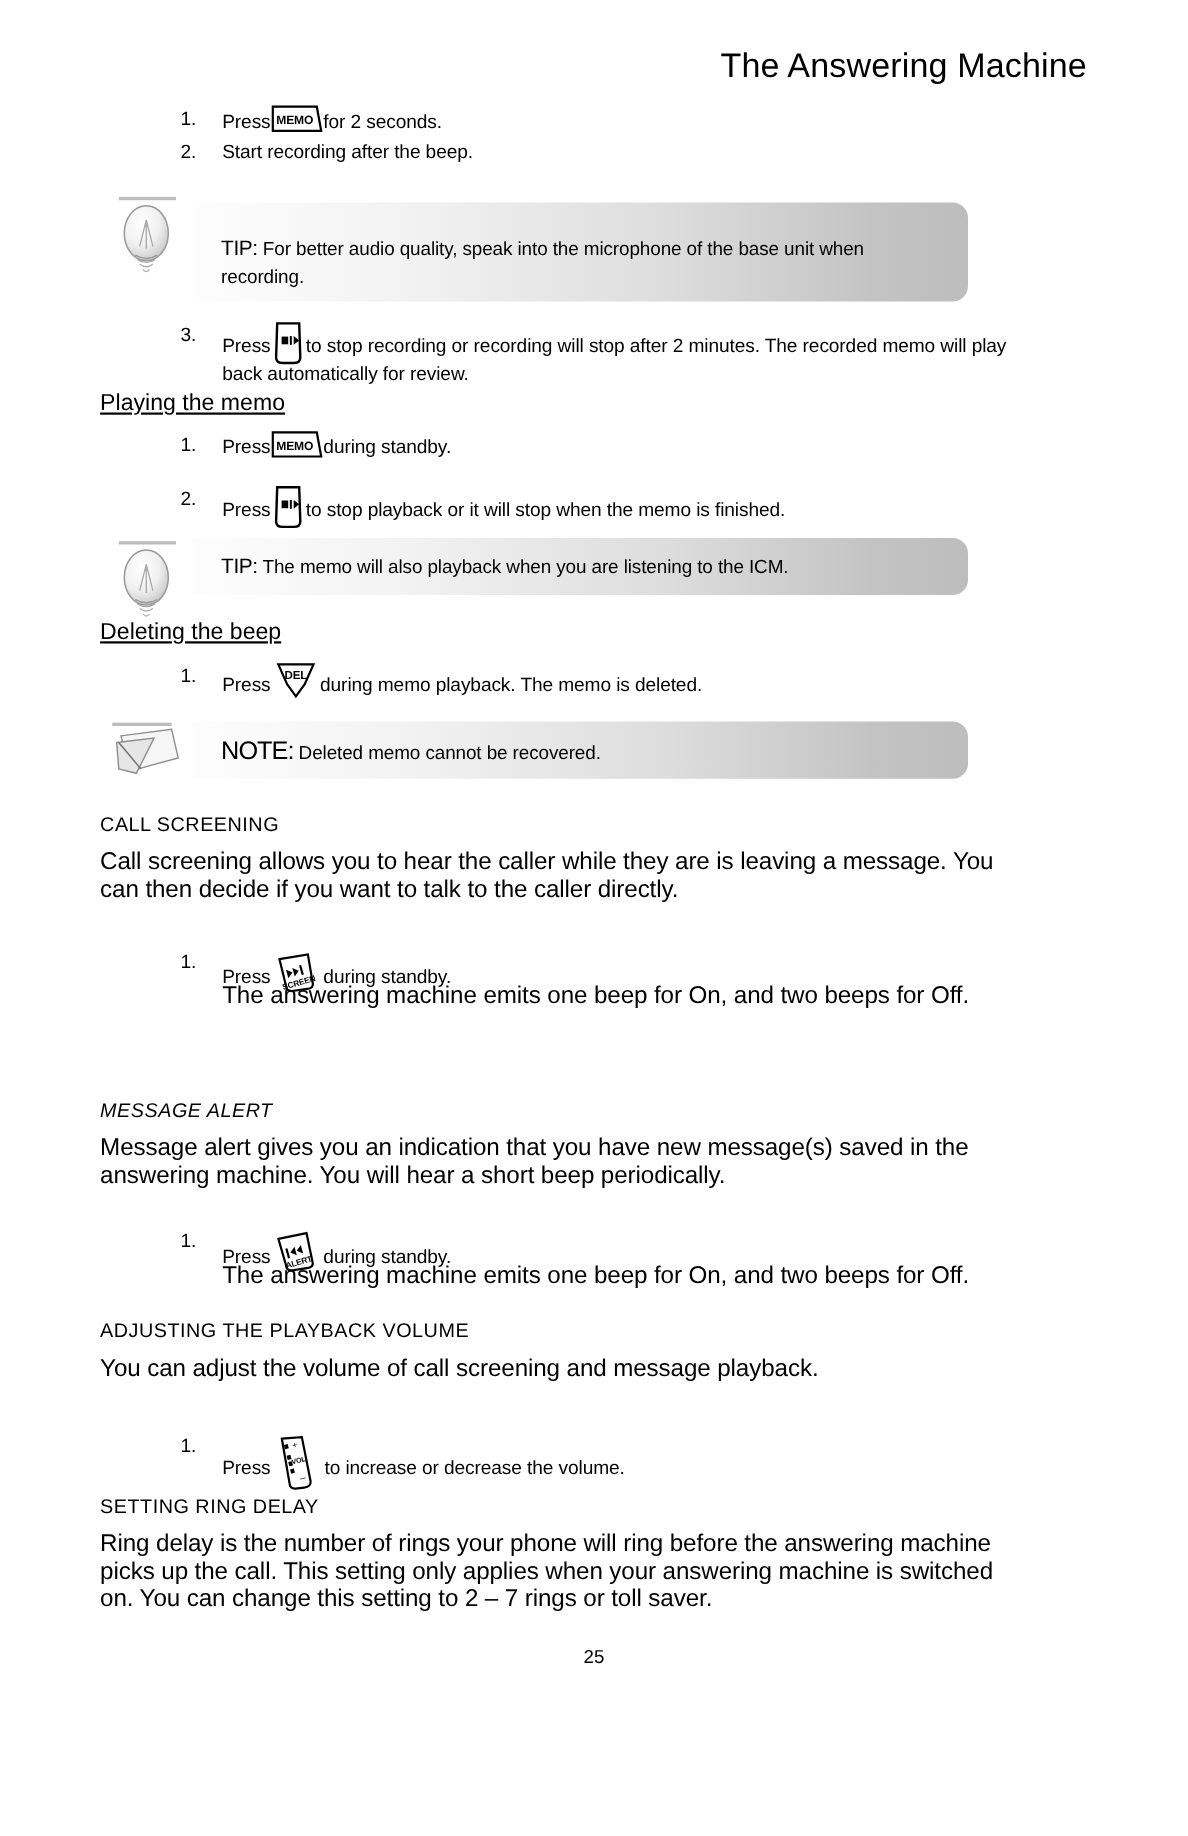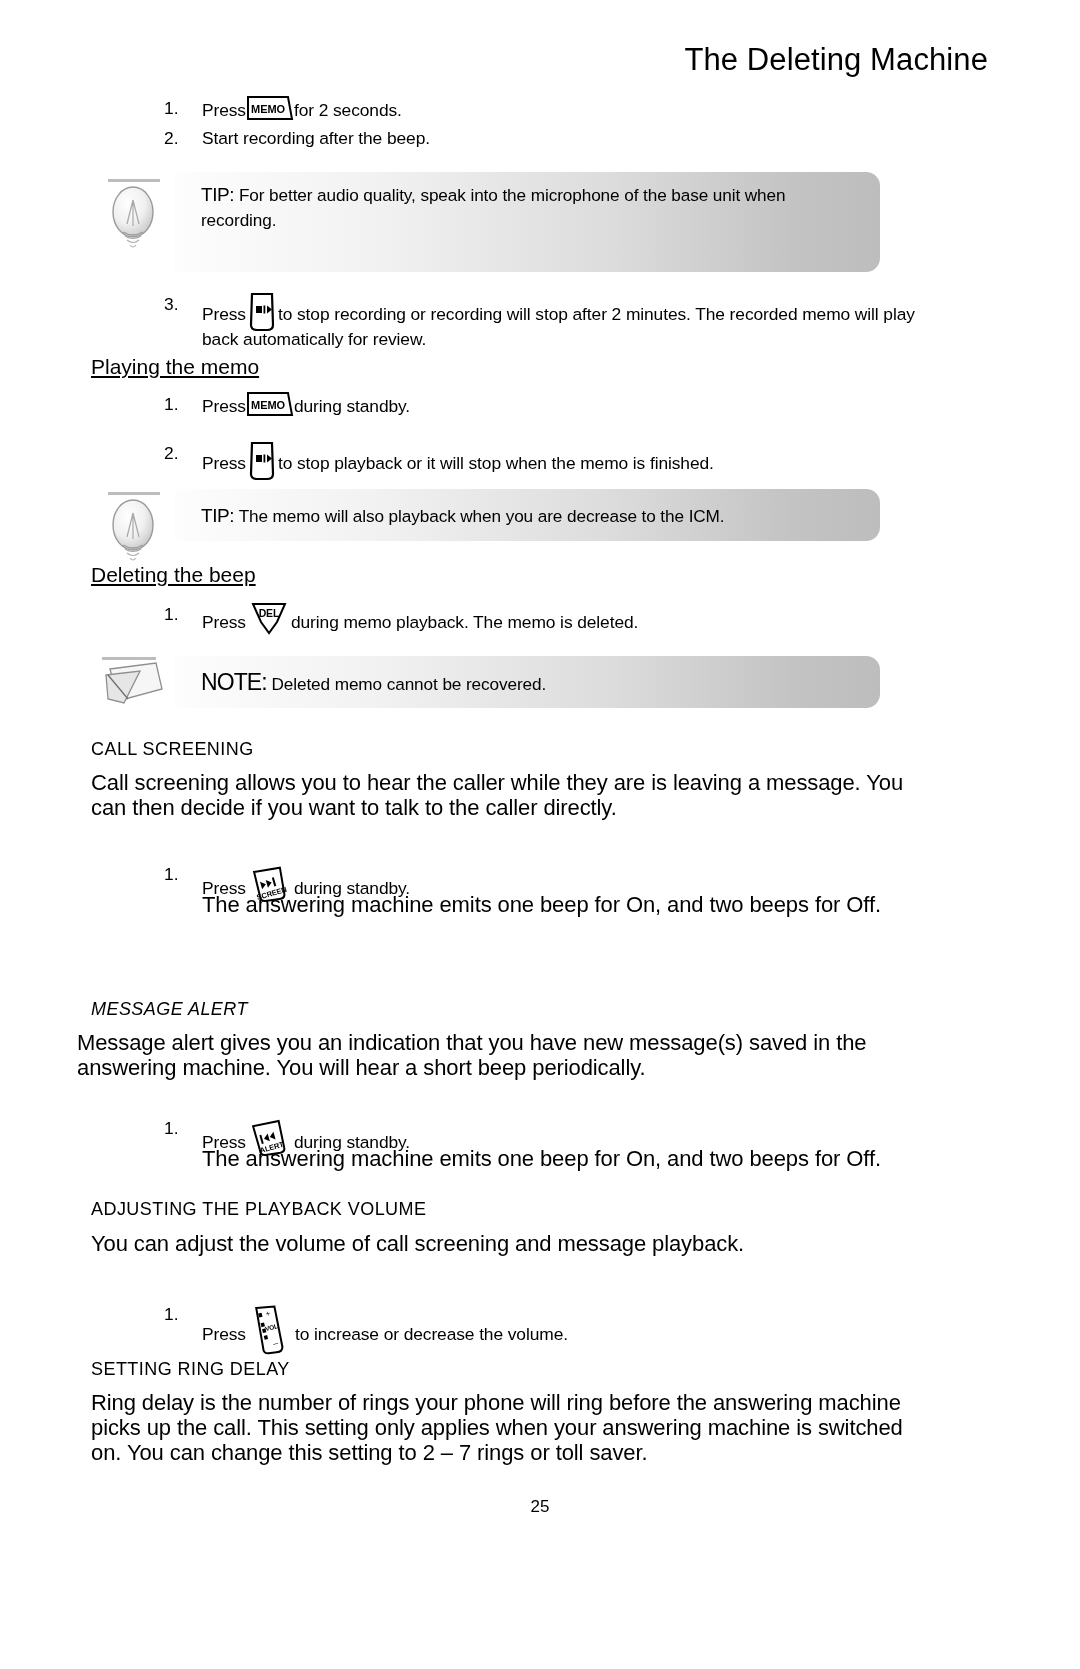--- a/index.html
+++ b/index.html
@@ -159,21 +159,21 @@
   }
 
   
   .abs { position: absolute; }
 </style>
 </head>
 <body>
 
 <div class="page">
 
-  <div class="page-header">The Deleting Machine</div>
+  <div class="page-header">The Answering Machine</div>
 
   <div class="olist" style="left:164px; top:96px; width:760px;">
     <span class="num">1.</span>
     <span class="txt"><span>Press</span><span class="key key-memo"><svg viewBox="0 0 46 24">
             <polygon points="1,1 41,1 45,23 1,23" fill="#ffffff" stroke="#000000" stroke-width="2"></polygon>
             <text x="21" y="17" font-family="'Liberation Sans', sans-serif" font-size="11" font-weight="bold" text-anchor="middle" fill="#000000">MEMO</text>
           </svg></span><span>for 2 seconds.</span></span>
   </div>
 
   <div class="olist" style="left:164px; top:126px; width:760px;">
@@ -192,21 +192,21 @@
       </defs>
       <rect x="3" y="3" width="52" height="3" fill="#bdbdbd"></rect>
       <ellipse cx="28" cy="36" rx="20" ry="25" fill="url(#bulbg)" stroke="#9a9a9a" stroke-width="1.4"></ellipse>
       <path d="M28 24 L22 48 M28 24 L34 48 M28 24 L28 50" stroke="#a8a8a8" stroke-width="1.2" fill="none"></path>
       <path d="M18 56 q10 6 20 0" fill="none" stroke="#9a9a9a" stroke-width="1.3"></path>
       <path d="M20 60 q8 5 16 0" fill="none" stroke="#a8a8a8" stroke-width="1.2"></path>
       <path d="M22 64 q6 5 12 0" fill="none" stroke="#b0b0b0" stroke-width="1.2"></path>
       <path d="M25 69 q3 4 6 0" fill="none" stroke="#b8b8b8" stroke-width="1.2"></path>
     </svg>
   </div>
-  <div class="callout" style="top:172px; width:705px; height:100px; padding:10px 26px 0 26px; box-sizing:border-box;">
+  <div class="callout" style="top:184px; width:705px; height:90px; padding:30px 26px 0 26px; box-sizing:border-box;">
     <div class="callout-text"><span class="lead" style="font-size:19px;">TIP:</span> <span>For better audio quality, speak into the microphone of the base unit when recording.</span></div>
   </div>
 
   <div class="olist" style="left:164px; top:292px; width:768px;">
     <span class="num">3.</span>
     <span class="txt"><span>Press</span><span class="key key-stopplay"><svg viewBox="0 0 28 40">
             <path d="M4 2 L24 2 L25 33 Q25 38 19 38 L9 38 Q3 38 3 33 Z" fill="#ffffff" stroke="#000000" stroke-width="2.2"></path>
             <rect x="8" y="14" width="6" height="7" fill="#000000"></rect>
             <rect x="15.5" y="13.5" width="1.8" height="8" fill="#000000"></rect>
             <polygon points="19,13.5 24,17.5 19,21.5" fill="#000000"></polygon>
@@ -238,21 +238,21 @@
       <rect x="3" y="3" width="52" height="3" fill="#bdbdbd"></rect>
       <ellipse cx="28" cy="36" rx="20" ry="25" fill="url(#bulbg)" stroke="#9a9a9a" stroke-width="1.4"></ellipse>
       <path d="M28 24 L22 48 M28 24 L34 48 M28 24 L28 50" stroke="#a8a8a8" stroke-width="1.2" fill="none"></path>
       <path d="M18 56 q10 6 20 0" fill="none" stroke="#9a9a9a" stroke-width="1.3"></path>
       <path d="M20 60 q8 5 16 0" fill="none" stroke="#a8a8a8" stroke-width="1.2"></path>
       <path d="M22 64 q6 5 12 0" fill="none" stroke="#b0b0b0" stroke-width="1.2"></path>
       <path d="M25 69 q3 4 6 0" fill="none" stroke="#b8b8b8" stroke-width="1.2"></path>
     </svg>
   </div>
   <div class="callout" style="top:489px; width:705px; height:52px; padding:14px 26px 0 26px; box-sizing:border-box;">
-    <div class="callout-text"><span class="lead" style="font-size:19px;">TIP:</span> <span>The memo will also playback when you are decrease to the ICM.</span></div>
+    <div class="callout-text"><span class="lead" style="font-size:19px;">TIP:</span> <span>The memo will also playback when you are listening to the ICM.</span></div>
   </div>
 
   <div class="abs sub-head" style="left:91px; top:564px;">Deleting the beep</div>
 
   <div class="olist" style="left:164px; top:602px; width:760px;">
     <span class="num">1.</span>
     <span class="txt"><span>Press</span><span class="key key-del"><svg viewBox="0 0 40 34">
             <polygon points="4,2 36,2 28,20 20,31 12,20" fill="#ffffff" stroke="#000000" stroke-width="2"></polygon>
             <text x="20" y="15" font-family="'Liberation Sans', sans-serif" font-size="10.5" font-weight="bold" text-anchor="middle" fill="#000000">DEL</text>
           </svg></span><span>during memo playback. The memo is deleted.</span></span>
@@ -281,21 +281,21 @@
               <polygon points="13,17 18,21 13,25" fill="#000000"></polygon>
               <polygon points="19,17 24,21 19,25" fill="#000000"></polygon>
               <rect x="25.5" y="16.5" width="2" height="9" fill="#000000"></rect>
               <text x="21" y="34" font-family="'Liberation Sans', sans-serif" font-size="7.5" font-weight="bold" text-anchor="middle" fill="#000000">SCREEN</text>
             </g>
           </svg></span><span>during standby.</span></span>
   </div>
   <div class="abs body-text" style="left:202px; top:892px; width:740px;">The answering machine emits one beep for On, and two beeps for Off.</div>
 
   <div class="abs section-head" style="left:91px; top:998px;font-style:italic;">MESSAGE ALERT</div>
-  <div class="abs body-text" style="left:77px; top:1030px; width:830px;">Message alert gives you an indication that you have new message(s) saved in the answering machine. You will hear a short beep periodically.</div>
+  <div class="abs body-text" style="left:91px; top:1030px; width:830px;">Message alert gives you an indication that you have new message(s) saved in the answering machine. You will hear a short beep periodically.</div>
 
   <div class="olist" style="left:164px; top:1116px; width:760px;">
     <span class="num">1.</span>
     <span class="txt"><span>Press</span><span class="key key-alert"><svg viewBox="0 0 44 44">
             <g transform="rotate(-16 22 22)">
               <path d="M9 6 L35 8 L33 35 Q33 39 28 39 L13 37 Q8 36 9 31 Z" fill="#ffffff" stroke="#000000" stroke-width="2"></path>
               <rect x="12.5" y="16.5" width="2" height="9" fill="#000000"></rect>
               <polygon points="21,17 16,21 21,25" fill="#000000"></polygon>
               <polygon points="27,17 22,21 27,25" fill="#000000"></polygon>
               <text x="21" y="34" font-family="'Liberation Sans', sans-serif" font-size="7.5" font-weight="bold" text-anchor="middle" fill="#000000">ALERT</text>

